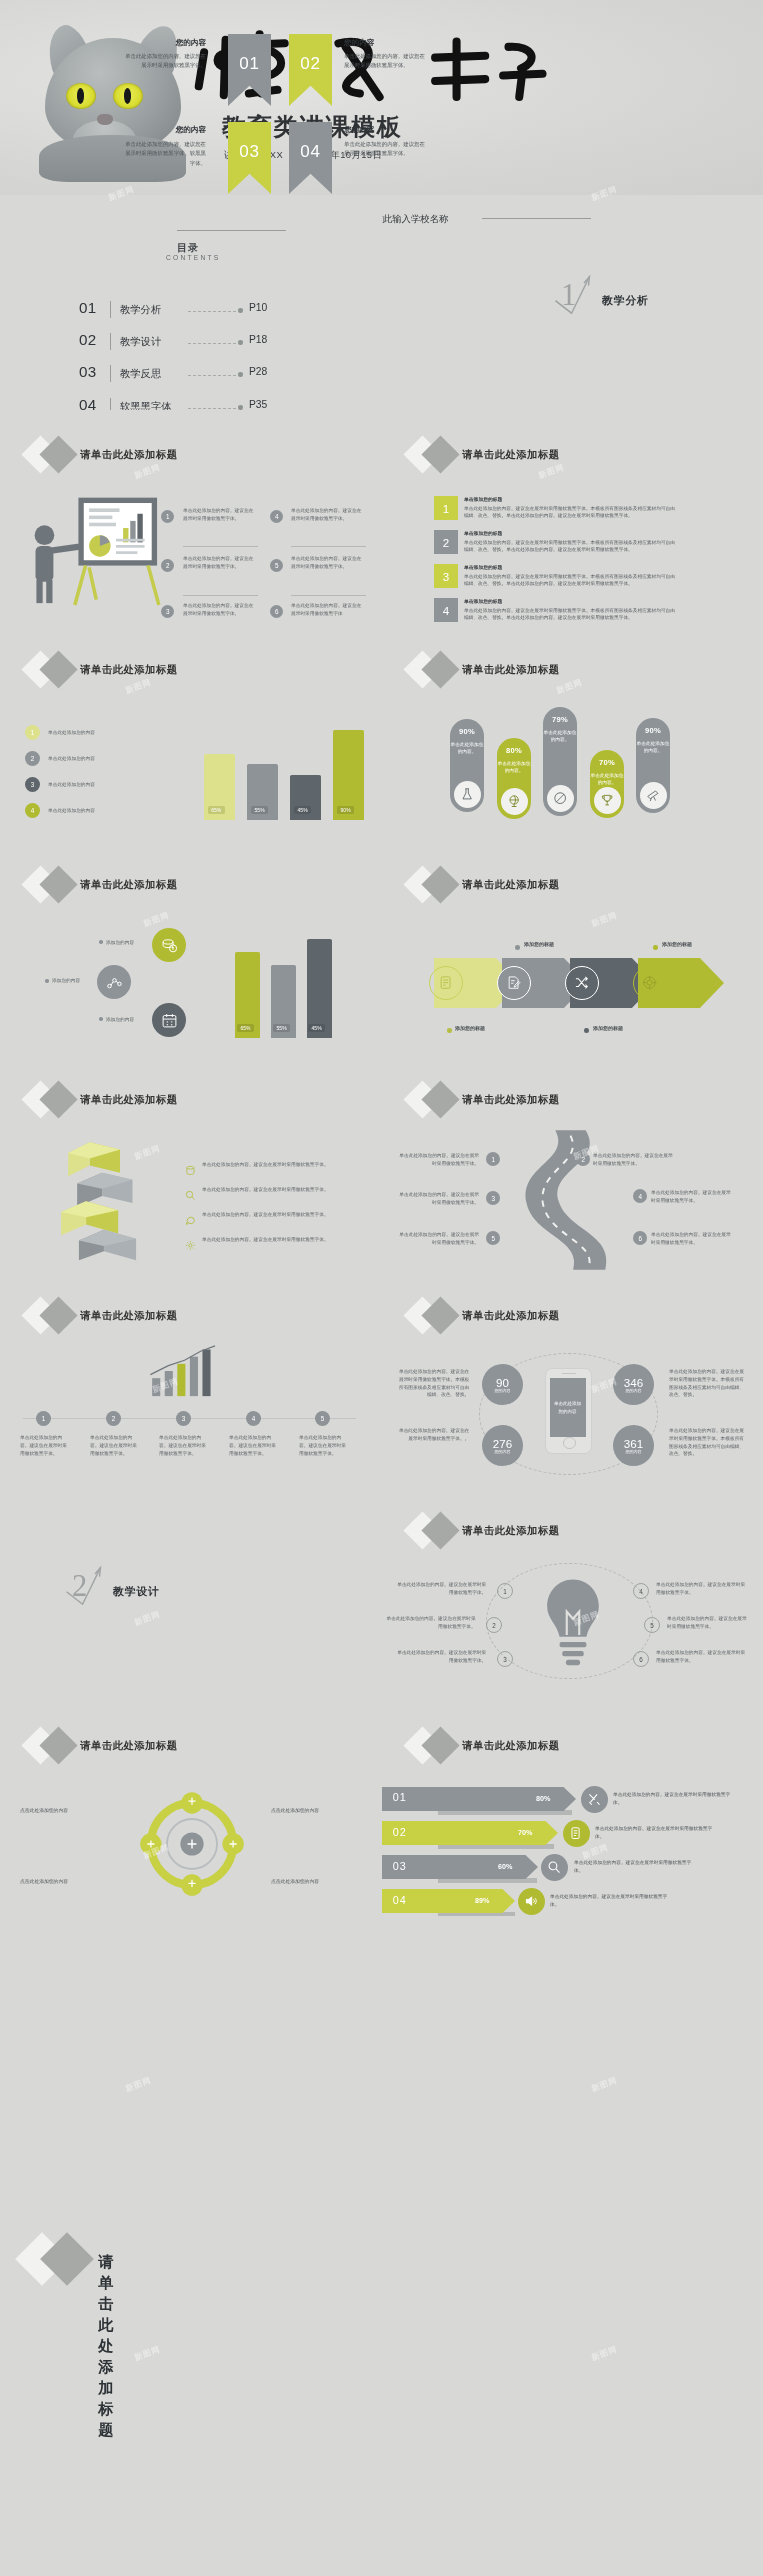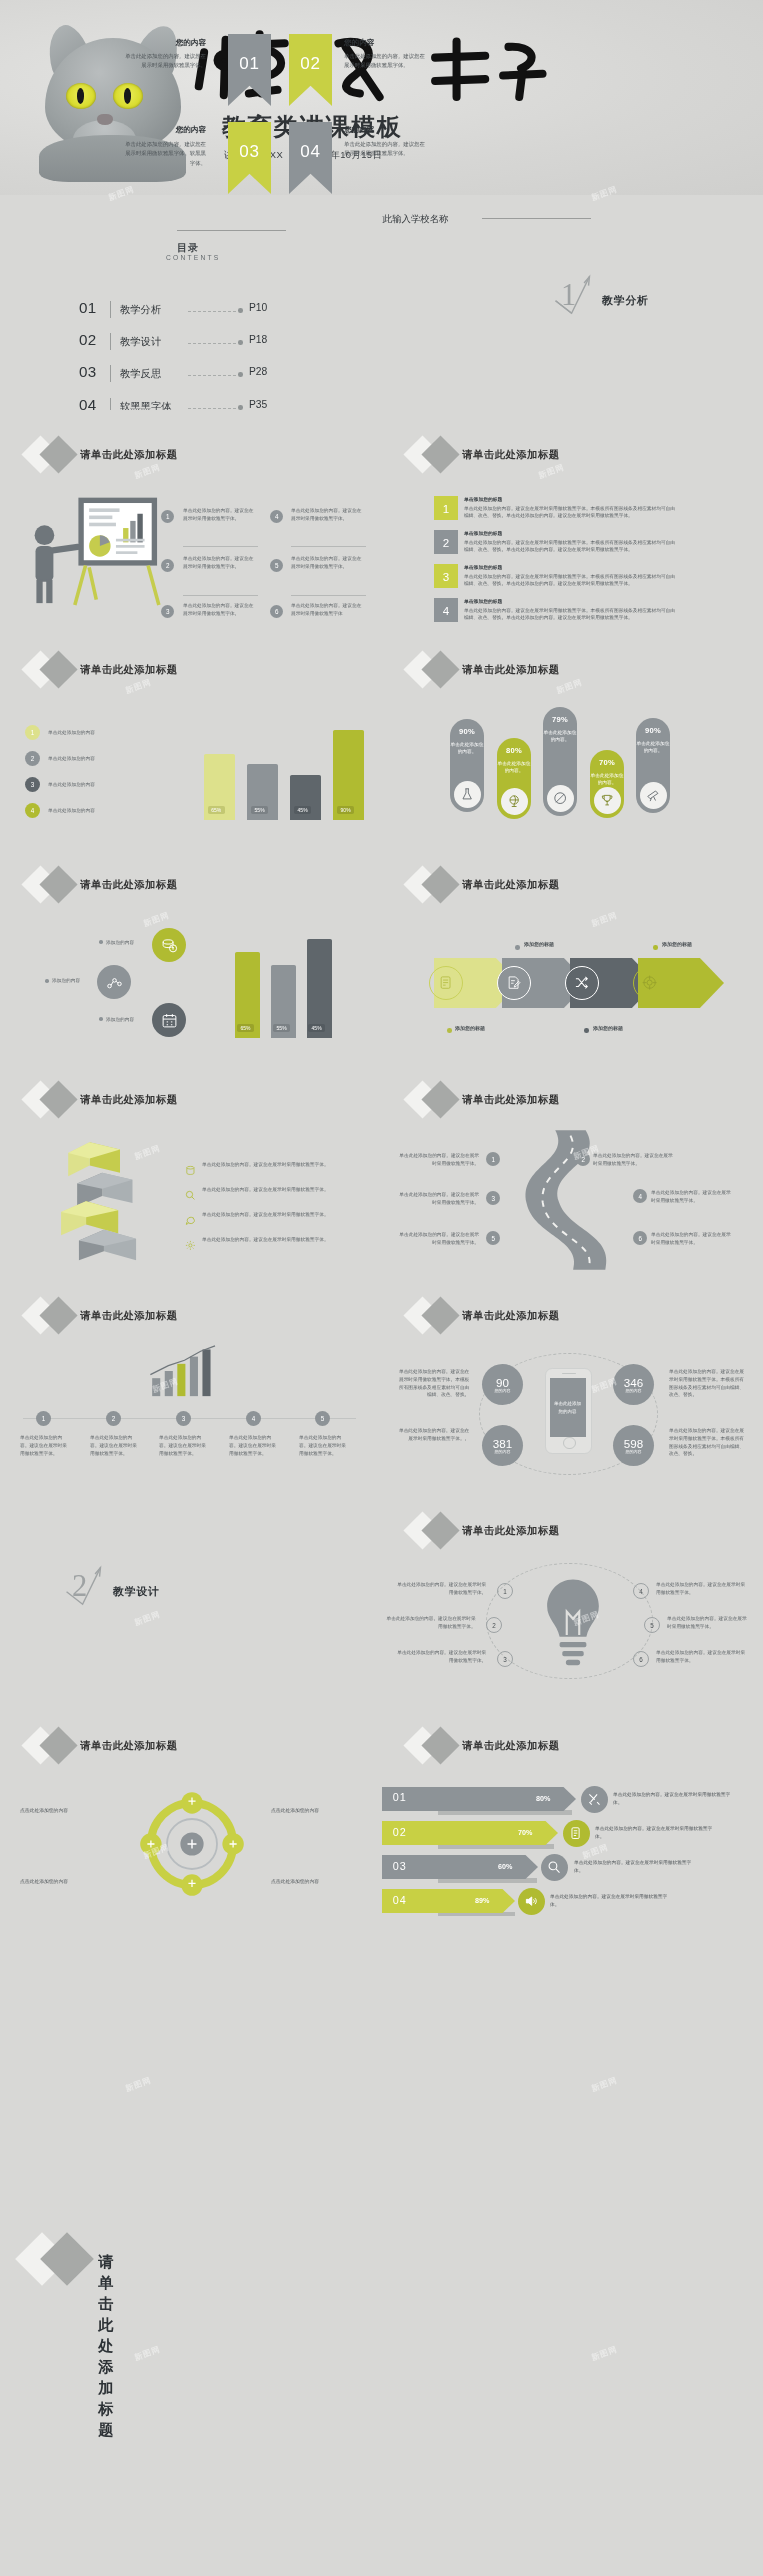--- a/index.html
+++ b/index.html
@@ -666,25 +666,25 @@
 
   <div class="kpi" style="left:100px; top:93px;">
     <span class="n">90</span>
     <span class="s">您的内容</span>
   </div>
   <div class="kpi" style="left:231px; top:93px;">
     <span class="n">346</span>
     <span class="s">您的内容</span>
   </div>
   <div class="kpi" style="left:100px; top:154px;">
-    <span class="n">381</span>
+    <span class="n">276</span>
     <span class="s">您的内容</span>
   </div>
   <div class="kpi" style="left:231px; top:154px;">
-    <span class="n">598</span>
+    <span class="n">361</span>
     <span class="s">您的内容</span>
   </div>
 
   <span class="tiny" style="position:absolute; left:14.3px; top:97px; width:73px; text-align:right;">单击此处添加您的内容。建议您在展示时采用微软雅黑字体。本模板所有图形线条及相应素材均可自由编辑、改色、替换。</span>
   <span class="tiny" style="position:absolute; left:287px; top:97px; width:77px;">单击此处添加您的内容。建议您在展示时采用微软雅黑字体。本模板所有图形线条及相应素材均可自由编辑、改色、替换。</span>
   <span class="tiny" style="position:absolute; left:14.3px; top:156px; width:73px; text-align:right;">单击此处添加您的内容。建议您在展示时采用微软雅黑字体。。</span>
   <span class="tiny" style="position:absolute; left:287px; top:156px; width:77px;">单击此处添加您的内容。建议您在展示时采用微软雅黑字体。本模板所有图形线条及相应素材均可自由编辑、改色、替换。</span>
 </div>
 
 <div class="slide" style="top:1486px; left:0;">

